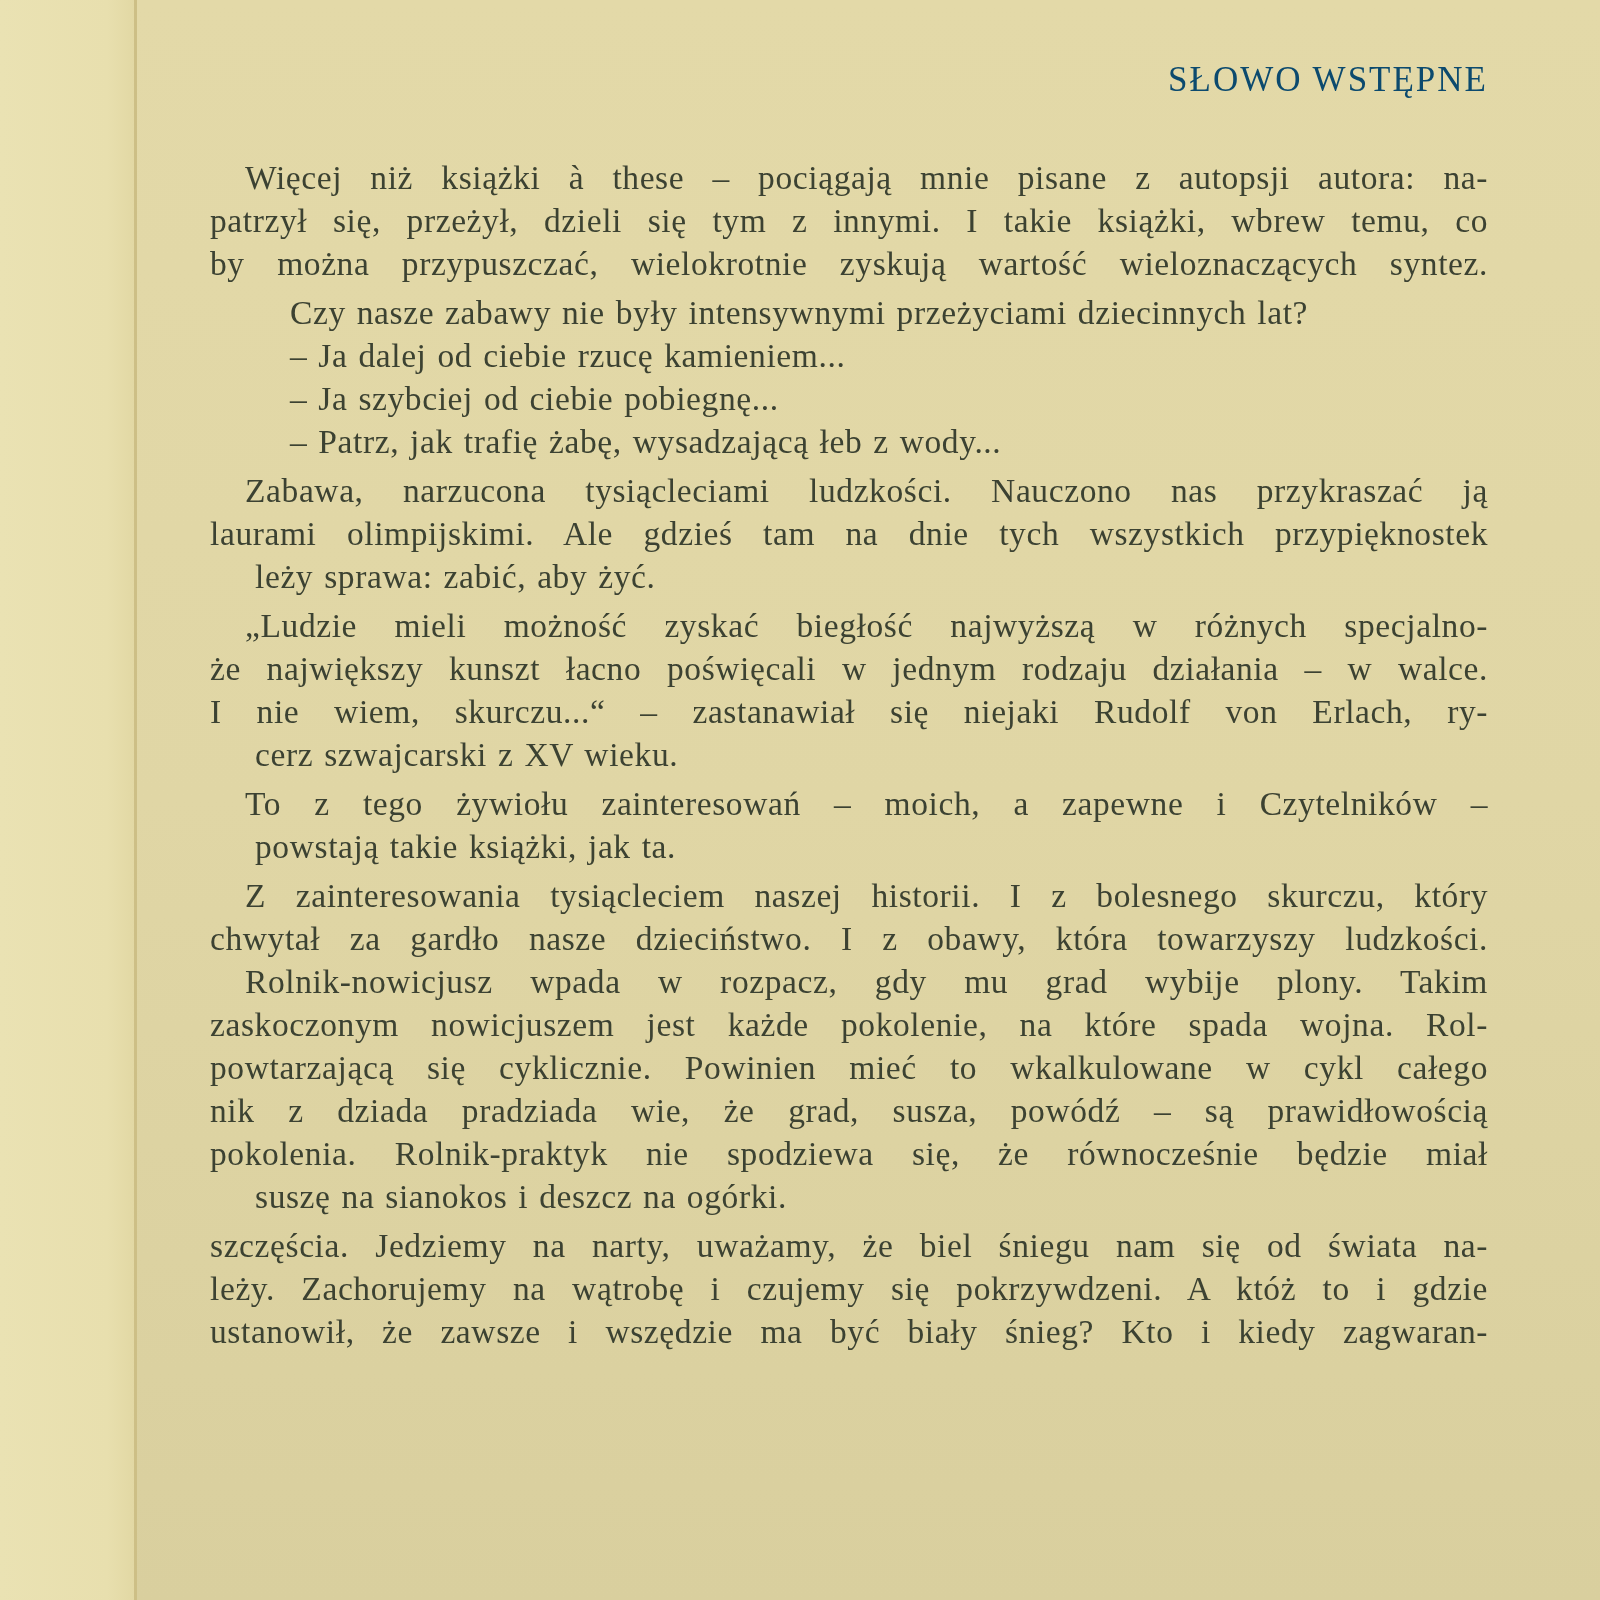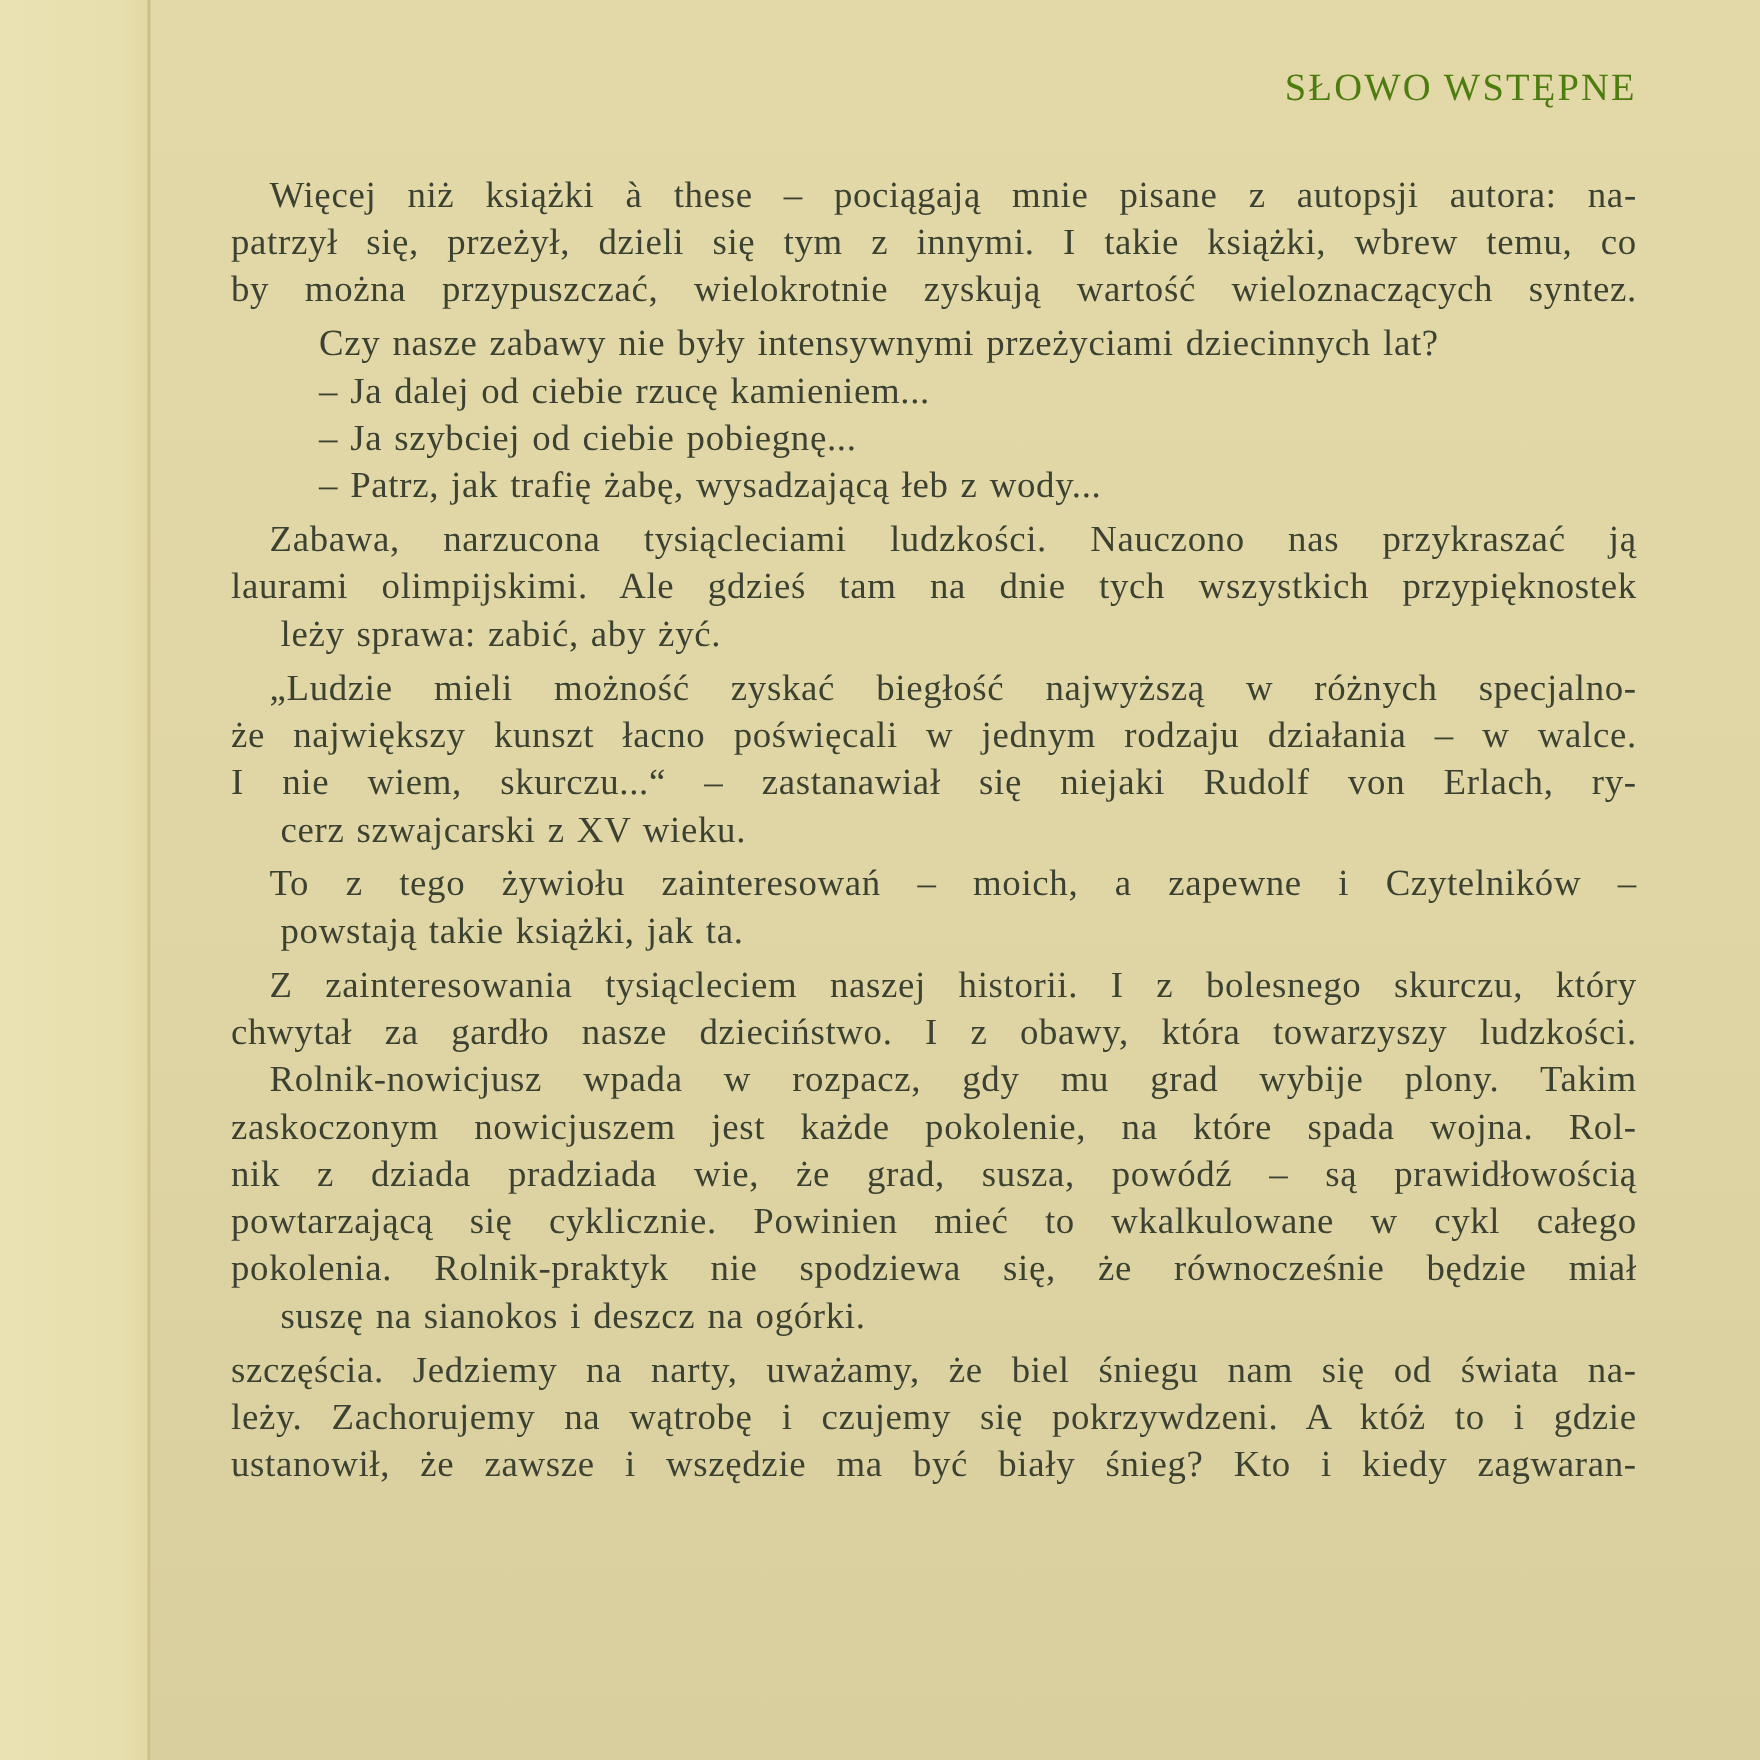--- a/index.html
+++ b/index.html
@@ -31,21 +31,21 @@
       left: 137px; top: 0;
       width: 1463px; height: 1600px;
       background: linear-gradient(180deg, #e3d9a8 0%, #e0d6a5 50%, #d9cf9e 100%);
     }
     .running-head {
       position: absolute;
       top: 60px;
       right: 112px;
       font-size: 35px;
       letter-spacing: 2px;
-      color: #4d7c0f;
+      color: #0c4a6e;
       white-space: nowrap;
     }
     .text-block {
       position: absolute;
       left: 210px;
       top: 156px;
       width: 1278px;
       color: #3c4232;
       font-size: 33.5px;
       line-height: 43px;
@@ -112,22 +112,22 @@
   </div>
 
   <div class="para-gap">
     <span class="line indent">Z zainteresowania tysiącleciem naszej historii. I z bolesnego skurczu, który</span>
     <span class="line">chwytał za gardło nasze dzieciństwo. I z obawy, która towarzyszy ludzkości.</span>
   </div>
 
   <div>
     <span class="line indent">Rolnik-nowicjusz wpada w rozpacz, gdy mu grad wybije plony. Takim</span>
     <span class="line">zaskoczonym nowicjuszem jest każde pokolenie, na które spada wojna. Rol-</span>
+    <span class="line">powtarzającą się cyklicznie. Powinien mieć to wkalkulowane w cykl całego</span>
     <span class="line">nik z dziada pradziada wie, że grad, susza, powódź – są prawidłowością</span>
-    <span class="line">powtarzającą się cyklicznie. Powinien mieć to wkalkulowane w cykl całego</span>
     <span class="line">pokolenia. Rolnik-praktyk nie spodziewa się, że równocześnie będzie miał</span>
     <span class="line last">suszę na sianokos i deszcz na ogórki.</span>
   </div>
 
   <div class="para-gap">
     <span class="line">szczęścia. Jedziemy na narty, uważamy, że biel śniegu nam się od świata na-</span>
     <span class="line">leży. Zachorujemy na wątrobę i czujemy się pokrzywdzeni. A któż to i gdzie</span>
     <span class="line">ustanowił, że zawsze i wszędzie ma być biały śnieg? Kto i kiedy zagwaran-</span>
   </div>
 

